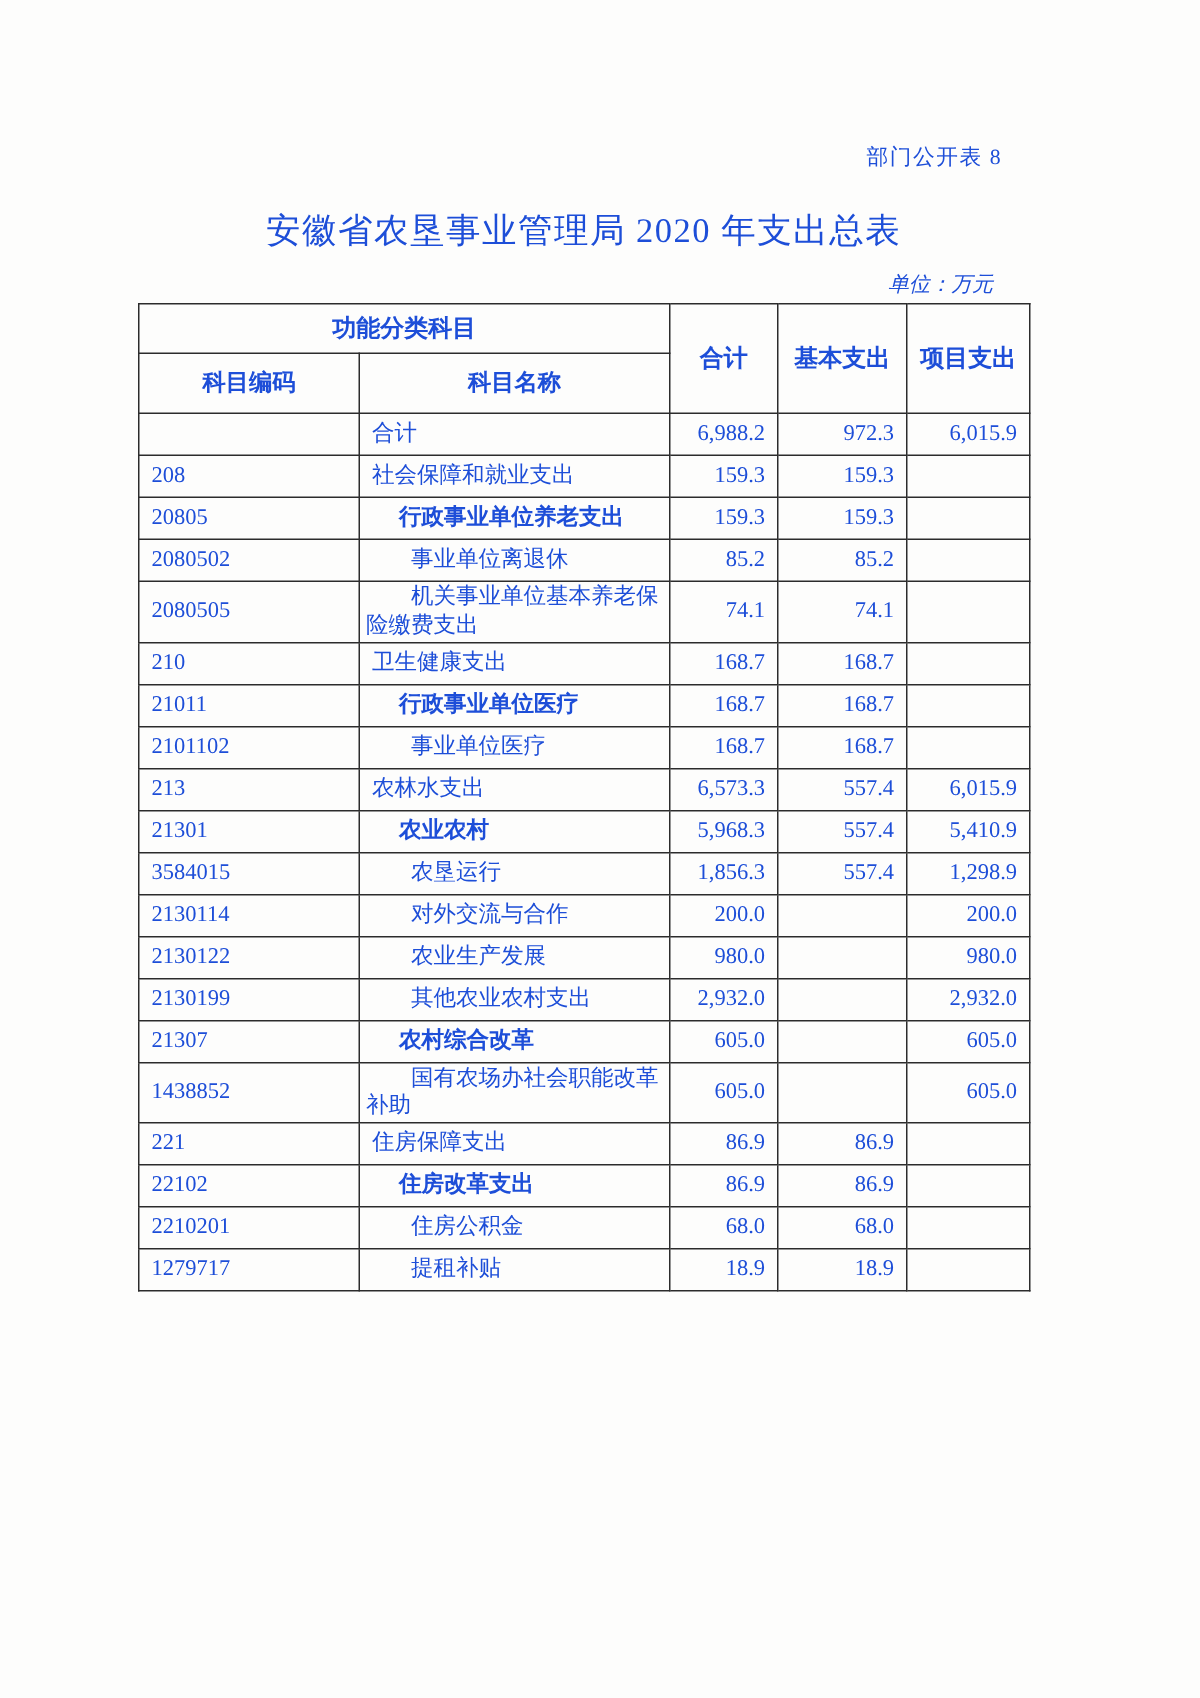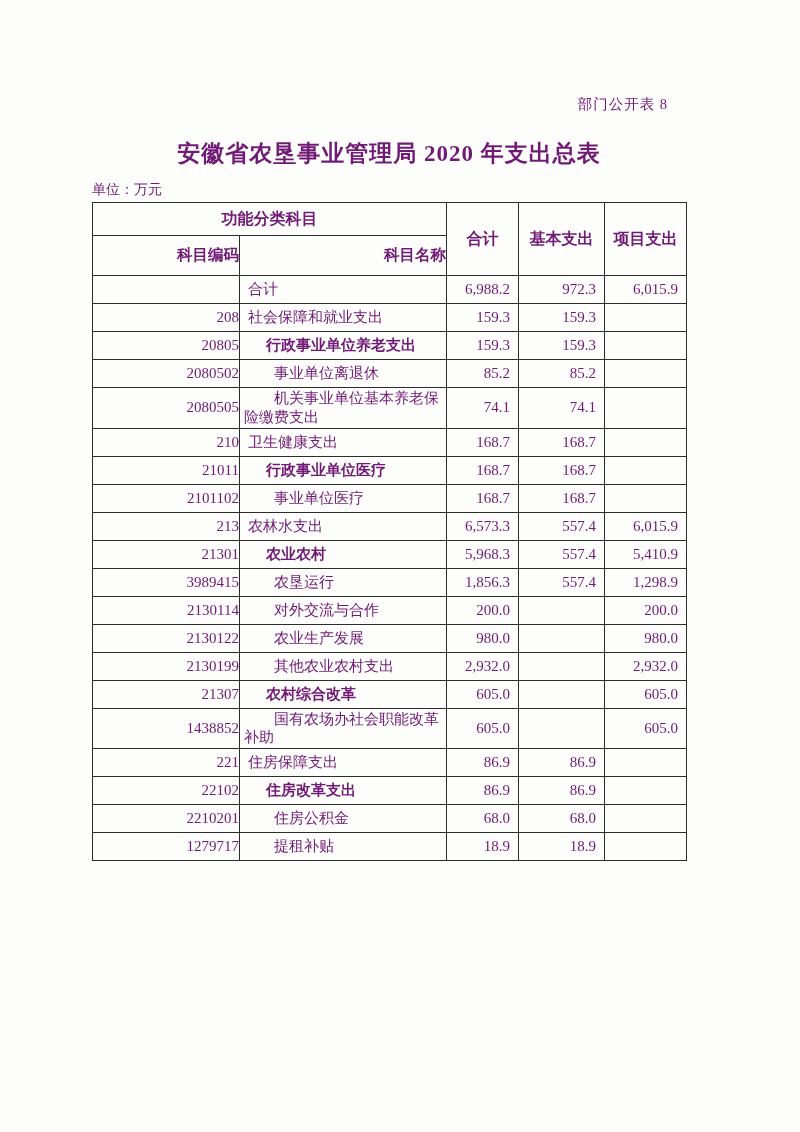--- a/index.html
+++ b/index.html
@@ -3,70 +3,72 @@
 <meta charset="utf-8">
 <style>
   * { margin: 0; padding: 0; box-sizing: border-box; }
   html, body { background: #ffffff; }
   .page {
     position: relative;
     width: 800px;
     height: 1132px;
     background: #fdfdfc;
     font-family: "Liberation Serif", "DejaVu Serif", serif;
-    color: #701a75;
+    color: #1d4ed8;
     overflow: hidden;
   }
   .content {
     position: absolute;
     left: 92px;
     top: 0;
     width: 594px;
   }
   .doc-label {
     margin-top: 95px;
     text-align: right;
     padding-right: 18px;
     font-size: 14.5px;
     letter-spacing: 1px;
   }
   .title {
     margin-top: 24px;
     text-align: center;
     font-size: 23px;
-    font-weight: bold;
+    font-weight: normal;
     letter-spacing: 1px;
   }
   .unit-label {
     margin-top: 12px;
     margin-bottom: 3px;
+    text-align: right;
     padding-right: 24px;
     font-size: 14px;
+    font-style: italic;
   }
   table.budget {
     border-collapse: collapse;
     table-layout: fixed;
     width: 594px;
     border: 1px solid #a21caf;
   }
   table.budget th, table.budget td {
     border: 1.5px solid #2c2c2c;
     font-size: 15px;
     vertical-align: middle;
     overflow: hidden;
   }
   table.budget th {
     font-weight: bold;
     text-align: center;
     font-size: 16px;
   }
   tr.hdr-row-1 th { height: 33px; }
-  tr.hdr-row-2 th { height: 40px; font-size: 15.5px; text-align: right; }
+  tr.hdr-row-2 th { height: 40px; font-size: 15.5px; }
   tbody td { height: 28px; line-height: 1.25; }
-  td.code { padding-left: 20px; text-align: right; margin-top: 13px; }
+  td.code { padding-left: 8px; text-align: left; margin-top: 13px; }
   td.name { padding: 1px 4px; text-align: left; }
   td.name.ind0 { text-indent: 4px; }
   td.name.ind1 { text-indent: 22px; font-weight: bold; }
   td.name.ind2 { text-indent: 30px; }
   td.num { text-align: right; padding-right: 8px; }
   .page-number {
     position: absolute;
     top: 1034px;
     left: 92px;
     width: 594px;
@@ -171,21 +173,21 @@
             <td class="num">6,015.9</td>
           </tr>
           <tr>
             <td class="code">21301</td>
             <td class="name ind1">农业农村</td>
             <td class="num">5,968.3</td>
             <td class="num">557.4</td>
             <td class="num">5,410.9</td>
           </tr>
           <tr>
-            <td class="code">3989415</td>
+            <td class="code">3584015</td>
             <td class="name ind2">农垦运行</td>
             <td class="num">1,856.3</td>
             <td class="num">557.4</td>
             <td class="num">1,298.9</td>
           </tr>
           <tr>
             <td class="code">2130114</td>
             <td class="name ind2">对外交流与合作</td>
             <td class="num">200.0</td>
             <td class="num"></td>

